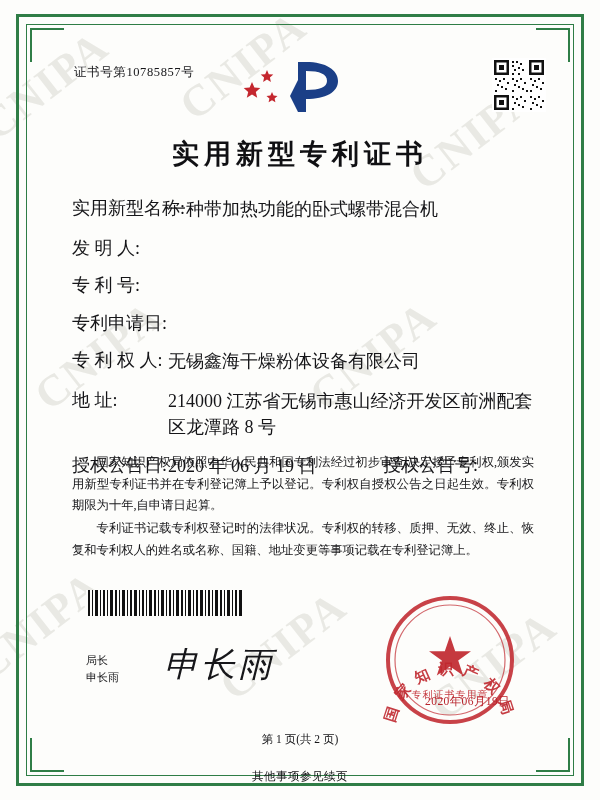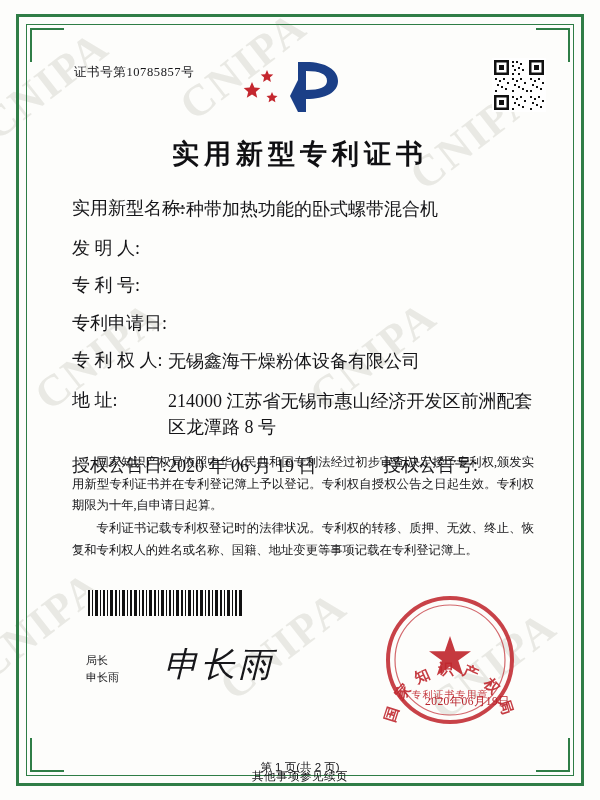--- a/index.html
+++ b/index.html
@@ -186,24 +186,23 @@
     font-family: "DejaVu Serif", serif;
     font-size: 34px;
     color: #17171a;
     font-style: italic;
     letter-spacing: 3px;
   }
   .pagenum {
     position: absolute;
     left: 0; right: 0; top: 688px;
     text-align: center;
-    font-family: Liberation Sans, sans-serif;
+    font-family: Liberation Serif, serif;
     font-size: 11.5px;
     color: #151518;
-    margin-top: 28px;
   }
   .footnote {
     position: absolute;
     left: 0; right: 0; bottom: 16px;
     text-align: center;
     font-family: "Liberation Serif", serif;
     font-size: 11.5px;
     color: #151518;
     letter-spacing: .5px;
   }

